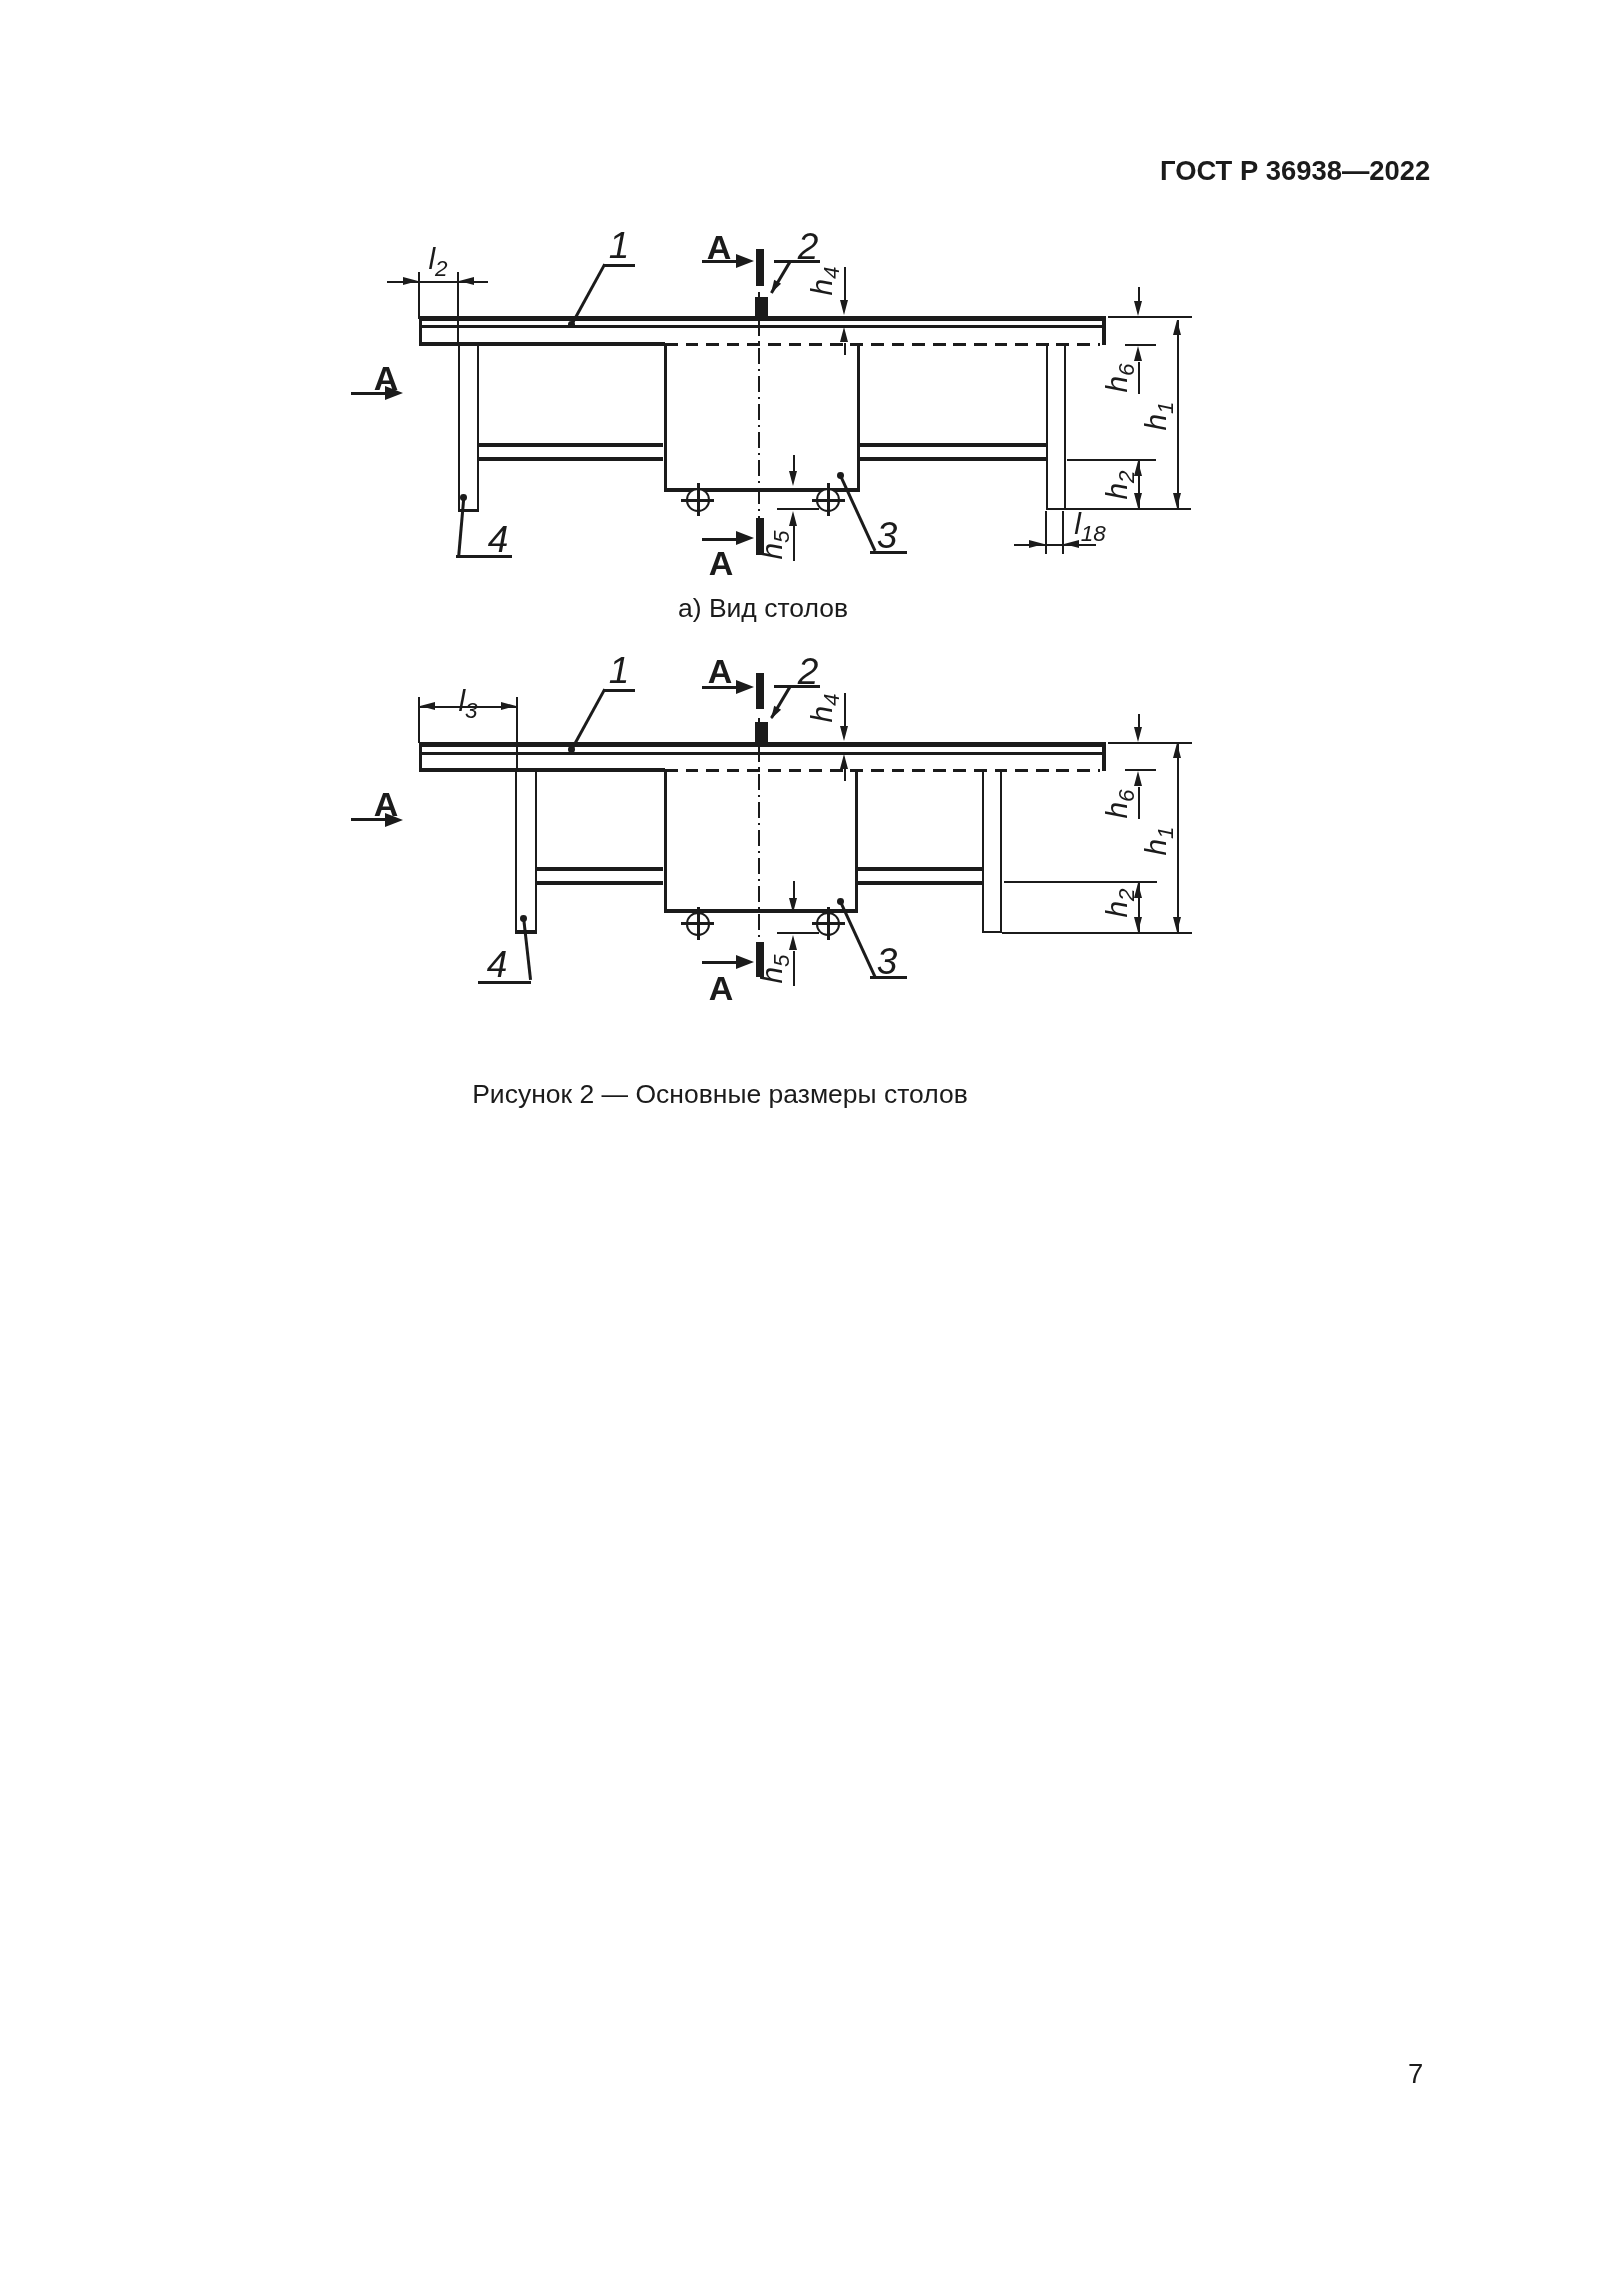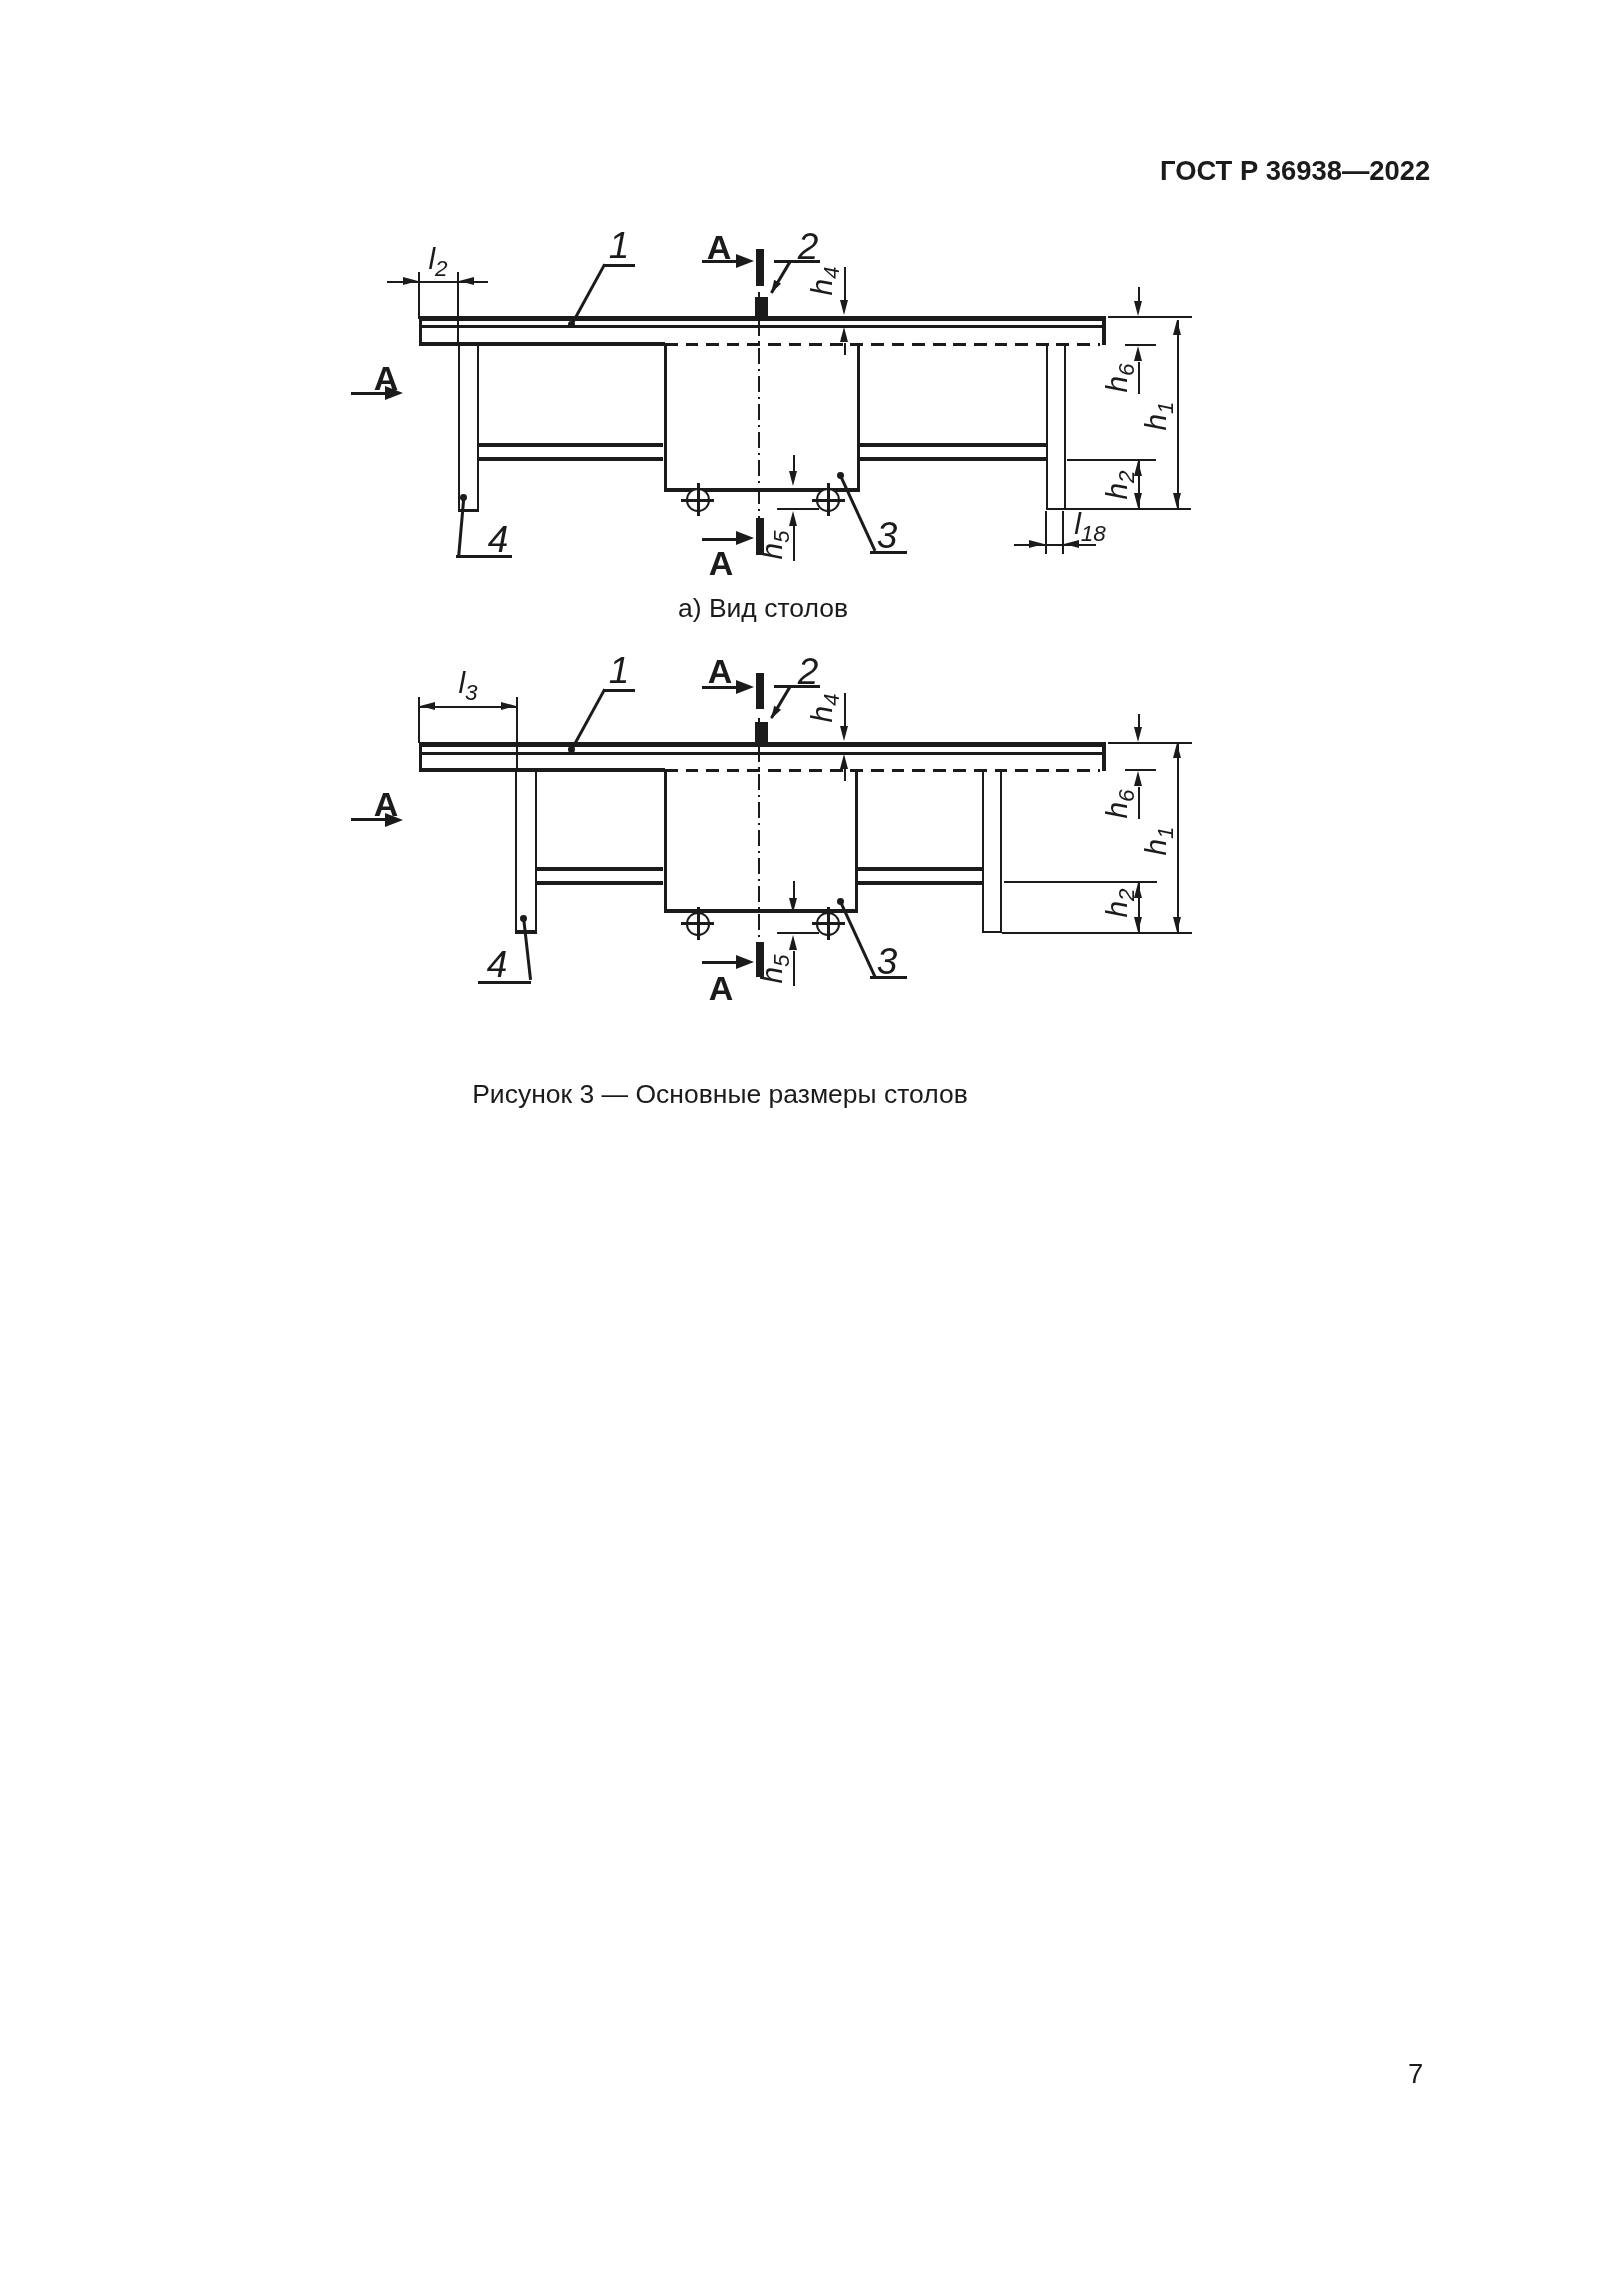--- a/index.html
+++ b/index.html
@@ -188,21 +188,21 @@
     <div class="hl" style="left:702px;top:961px;width:35px;height:2.9px"></div>
     <div class="as" style="left:736px;top:955px"></div>
     <div class="bar" style="left:756px;top:942px;height:35px"></div>
     <div class="sec" style="left:721px;top:988px">А</div>
 
     <div class="vl" style="left:418px;top:697px;width:2px;height:46px"></div>
     <div class="vl" style="left:516px;top:697px;width:2px;height:75px"></div>
     <div class="hl" style="left:420px;top:706px;width:97px;height:2px"></div>
     <div class="ar ar-l" style="left:420px;top:702px"></div>
     <div class="ar ar-r" style="left:501px;top:702px"></div>
-    <div class="lbl" style="left:468px;top:686px"><i>l</i><sub>3</sub></div>
+    <div class="lbl" style="left:468px;top:704px"><i>l</i><sub>3</sub></div>
 
     <div class="vl" style="left:844px;top:693px;width:2px;height:33px"></div>
     <div class="ar ar-d" style="left:840px;top:726px"></div>
     <div class="ar ar-u" style="left:840px;top:754px"></div>
     <div class="vl" style="left:844px;top:769px;width:2px;height:11.8px"></div>
     <div class="lbl rot" style="left:825px;top:708px"><i>h</i><sub>4</sub></div>
 
     <div class="hl" style="left:1108px;top:742px;width:84px;height:2px"></div>
     <div class="vl" style="left:1138px;top:714px;width:2px;height:13.7px"></div>
     <div class="ar ar-d" style="left:1134px;top:727px"></div>
@@ -240,17 +240,17 @@
     <div class="plbl" style="left:887px;top:962px">3</div>
     <div class="hl" style="left:870px;top:976px;width:37px;height:2.5px"></div>
     <div class="ld" style="left:841px;top:901px;width:82px;transform:rotate(65.3deg)"></div>
     <div class="dot" style="left:837px;top:898px"></div>
     <div class="plbl" style="left:497px;top:965px">4</div>
     <div class="hl" style="left:478px;top:981px;width:53px;height:2.5px"></div>
     <div class="ld" style="left:524px;top:918px;width:61px;transform:rotate(83.6deg)"></div>
     <div class="dot" style="left:520px;top:915px"></div>
   </div>
 
-  <div class="caps" style="left:720px;top:1079px">Рисунок 3 — Основные размеры столов</div>
+  <div class="caps" style="left:720px;top:1079px">Рисунок 2 — Основные размеры столов</div>
 
   <div class="pnum">7</div>
 </div>
 
 
 </body></html>

